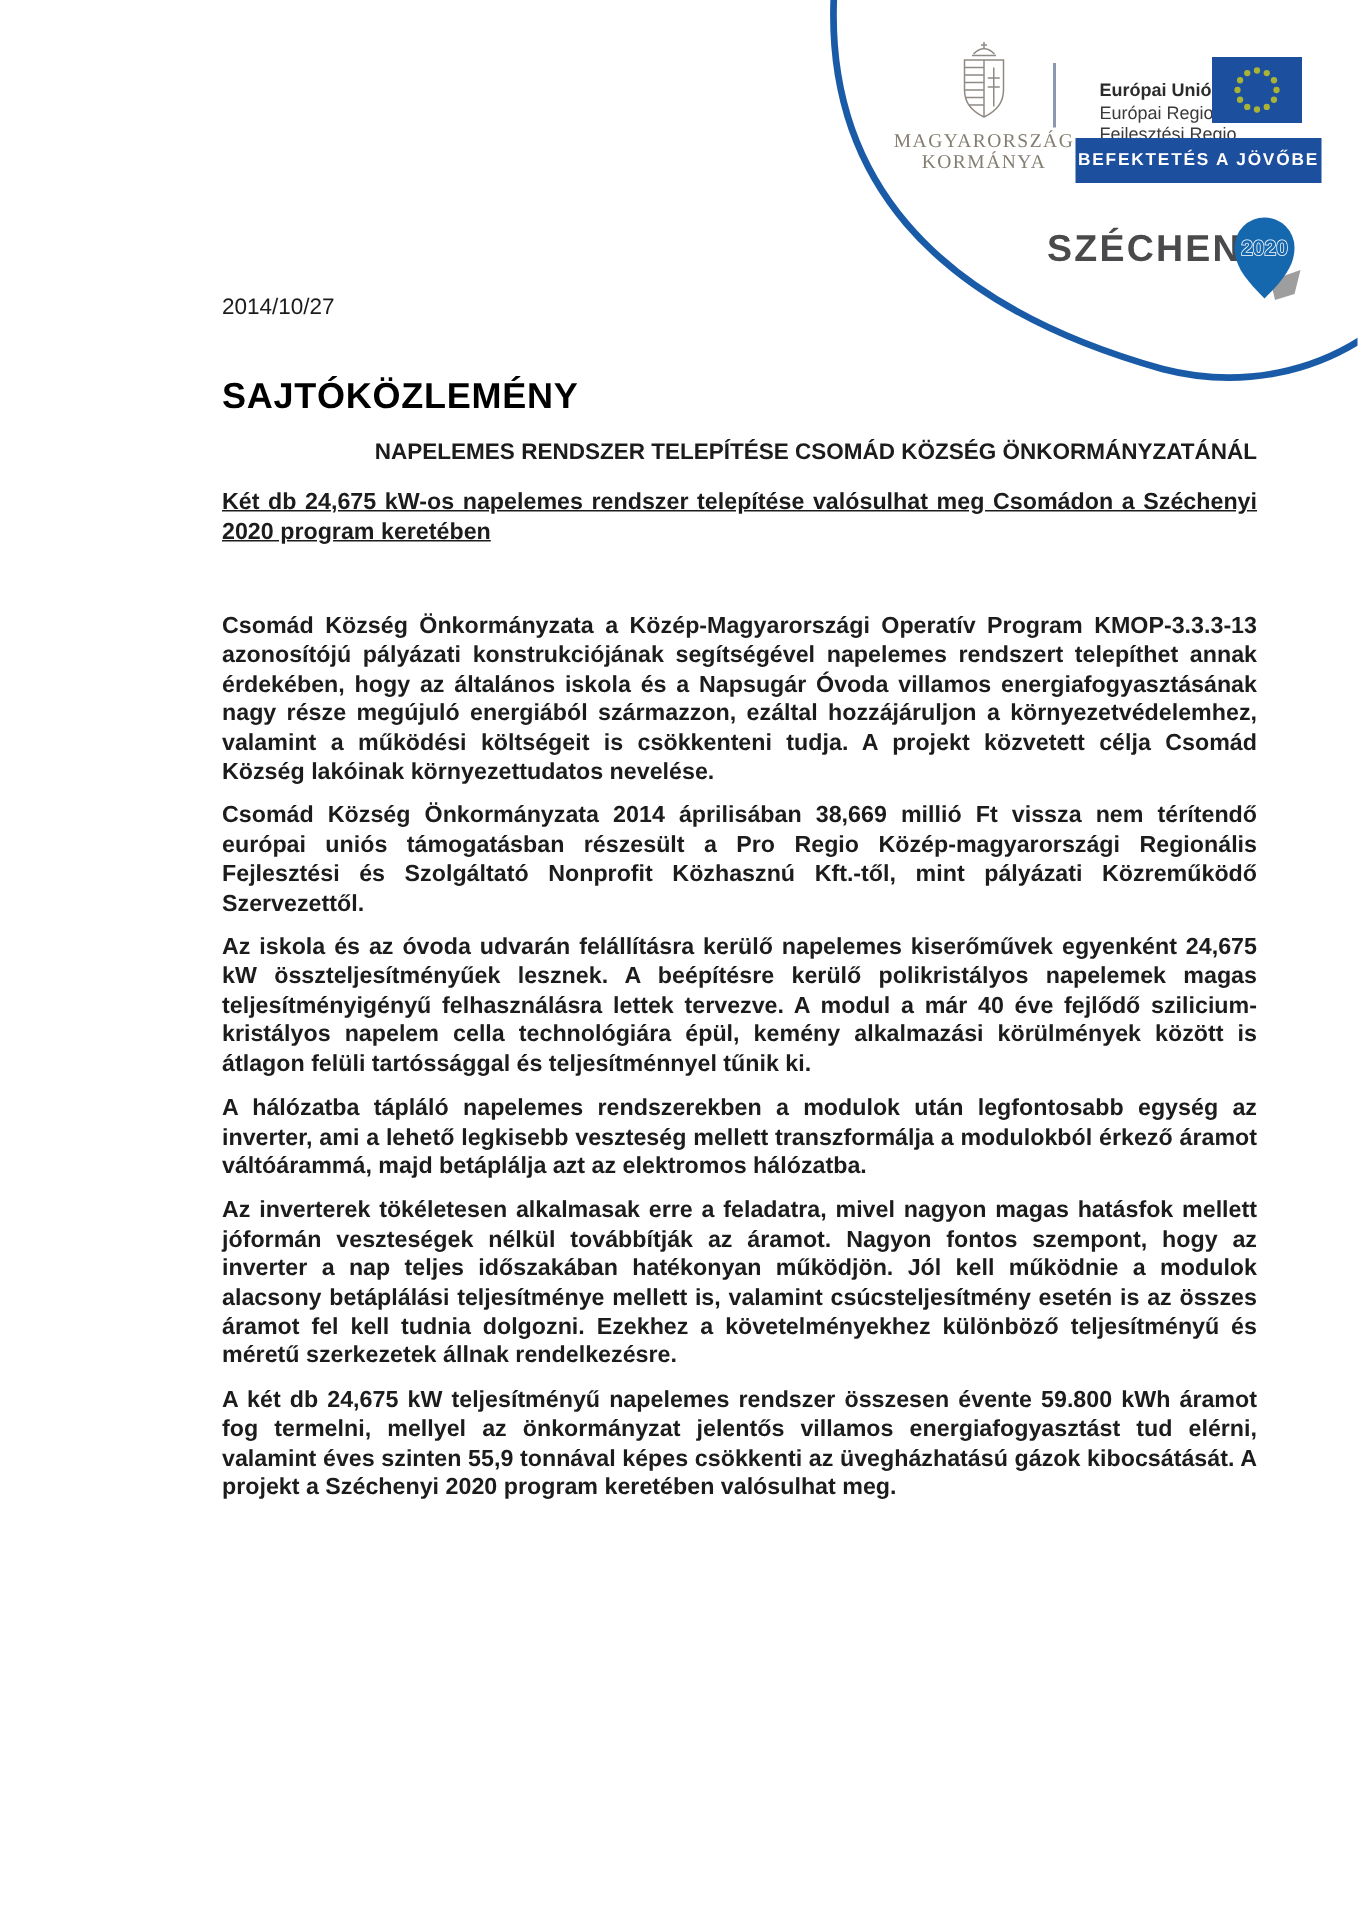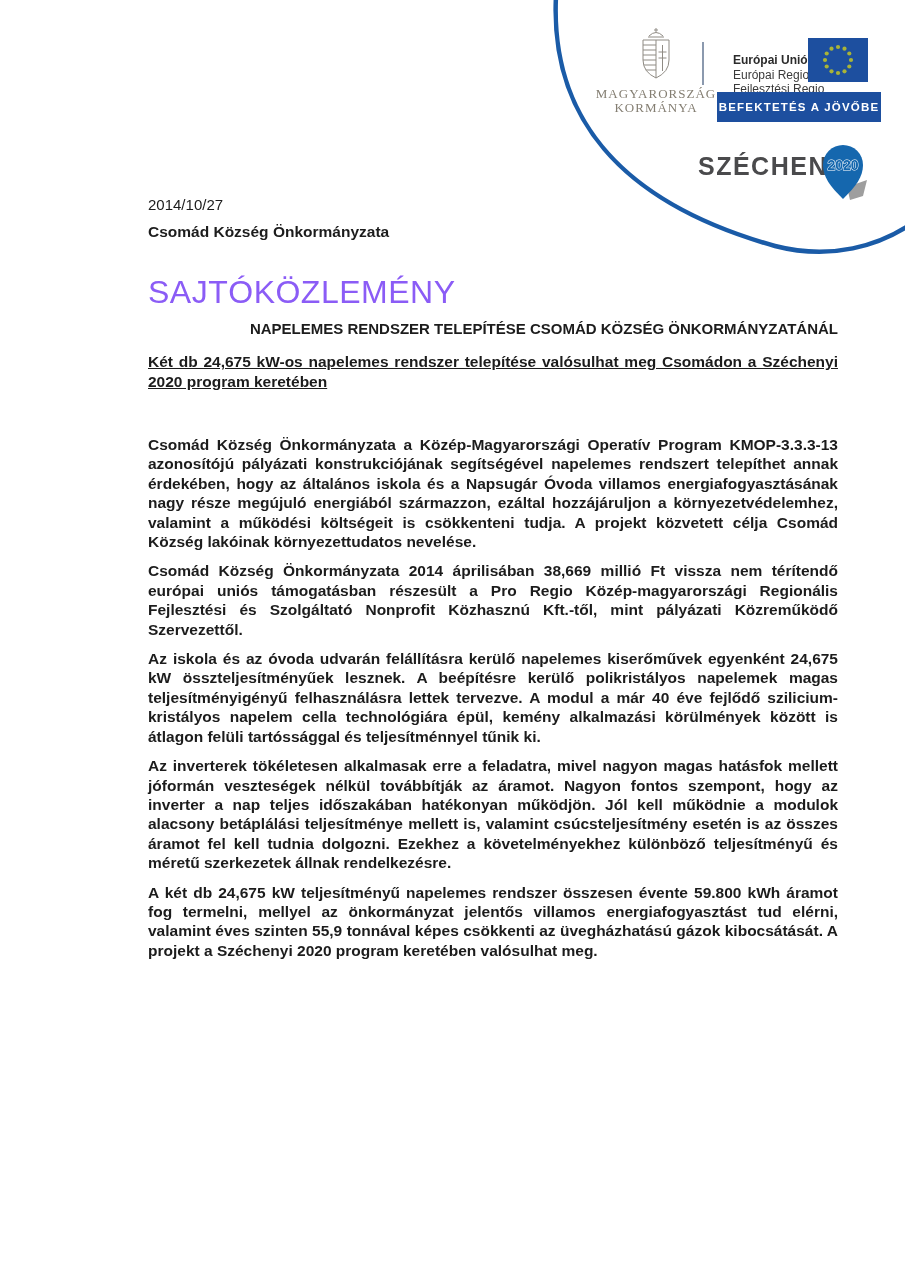--- a/index.html
+++ b/index.html
@@ -29,21 +29,21 @@
   .szechenyi-word{
     position:absolute;left:0;top:11px;font-weight:bold;font-size:25px;color:#4a4a4c;
     letter-spacing:1.5px;white-space:nowrap;
   }
   .szechenyi-pin{position:absolute;left:122px;top:0px;}
   
   .doc{position:absolute;left:108px;top:195px;width:690px;margin-left:40px;}
   .date-line{font-size:15px;line-height:19px;margin:0;}
   .org-name{font-size:15.5px;font-weight:bold;line-height:19px;margin:8px 0 0 0;}
   .title{
-    font-size:32px;font-weight:normal;color:#8b5cf6;line-height:34px;
+    font-size:24px;font-weight:bold;color:#000000;line-height:34px;
     letter-spacing:0.5px;margin:34px 0 0 0;
   }
   .subtitle{font-size:15px;font-weight:bold;line-height:19px;margin:10px 0 0 0;text-align:right;}
   .lead{font-size:15.5px;font-weight:bold;line-height:19.5px;text-align:justify;margin:14px 0 0 0;text-decoration:underline;}
   .body-copy{margin-top:44px;}
   .body-copy p{
     font-size:15.5px;line-height:19.4px;text-align:justify;margin:0 0 10px 0;font-weight:bold;
   }
 </style>
 </head>
@@ -101,24 +101,24 @@
   <div class="szechenyi-word">SZÉCHENYI</div>
   <svg class="szechenyi-pin" width="52" height="62" viewBox="0 0 52 62" aria-hidden="true">
     <path d="M 27 46 L 47 39 L 43 55 L 30 59 Z" fill="#9e9e9e"></path>
     <path d="M 23 58 C 10 45 3 36 3 24 A 20 20 0 1 1 43 24 C 43 36 36 45 23 58 Z" fill="#1567ae"></path>
     <text x="23" y="29" text-anchor="middle" font-family="Liberation Sans, sans-serif" font-size="14" font-weight="bold" fill="#1567ae" stroke="#ffffff" stroke-width="1" paint-order="stroke">2020</text>
   </svg>
 </div>
 
 <div class="doc">
   <p class="date-line">2014/10/27</p>
-  <p class="org-name">Csomád Község Önkormányzata</p>
   <h1 class="title">SAJTÓKÖZLEMÉNY</h1>
   <h2 class="subtitle">NAPELEMES RENDSZER TELEPÍTÉSE CSOMÁD KÖZSÉG ÖNKORMÁNYZATÁNÁL</h2>
   <p class="lead">Két db 24,675 kW-os napelemes rendszer telepítése valósulhat meg Csomádon a Széchenyi 2020 program keretében</p>
   <div class="body-copy">
     <p>Csomád Község Önkormányzata a Közép-Magyarországi Operatív Program KMOP-3.3.3-13 azonosítójú pályázati konstrukciójának segítségével napelemes rendszert telepíthet annak érdekében, hogy az általános iskola és a Napsugár Óvoda villamos energiafogyasztásának nagy része megújuló energiából származzon, ezáltal hozzájáruljon a környezetvédelemhez, valamint a működési költségeit is csökkenteni tudja. A projekt közvetett célja Csomád Község lakóinak környezettudatos nevelése.</p>
     <p>Csomád Község Önkormányzata 2014 áprilisában 38,669 millió Ft vissza nem térítendő európai uniós támogatásban részesült a Pro Regio Közép-magyarországi Regionális Fejlesztési és Szolgáltató Nonprofit Közhasznú Kft.-től, mint pályázati Közreműködő Szervezettől.</p>
     <p>Az iskola és az óvoda udvarán felállításra kerülő napelemes kiserőművek egyenként 24,675 kW összteljesítményűek lesznek. A beépítésre kerülő polikristályos napelemek magas teljesítményigényű felhasználásra lettek tervezve. A modul a már 40 éve fejlődő szilicium-kristályos napelem cella technológiára épül, kemény alkalmazási körülmények között is átlagon felüli tartóssággal és teljesítménnyel tűnik ki.</p>
+    <p>A hálózatba tápláló napelemes rendszerekben a modulok után legfontosabb egység az inverter, ami a lehető legkisebb veszteség mellett transzformálja a modulokból érkező áramot váltóárammá, majd betáplálja azt az elektromos hálózatba.</p>
     <p>Az inverterek tökéletesen alkalmasak erre a feladatra, mivel nagyon magas hatásfok mellett jóformán veszteségek nélkül továbbítják az áramot. Nagyon fontos szempont, hogy az inverter a nap teljes időszakában hatékonyan működjön. Jól kell működnie a modulok alacsony betáplálási teljesítménye mellett is, valamint csúcsteljesítmény esetén is az összes áramot fel kell tudnia dolgozni. Ezekhez a követelményekhez különböző teljesítményű és méretű szerkezetek állnak rendelkezésre.</p>
     <p>A két db 24,675 kW teljesítményű napelemes rendszer összesen évente 59.800 kWh áramot fog termelni, mellyel az önkormányzat jelentős villamos energiafogyasztást tud elérni, valamint éves szinten 55,9 tonnával képes csökkenti az üvegházhatású gázok kibocsátását. A projekt a Széchenyi 2020 program keretében valósulhat meg.</p>
   </div>
 </div>
 
 </body></html>

